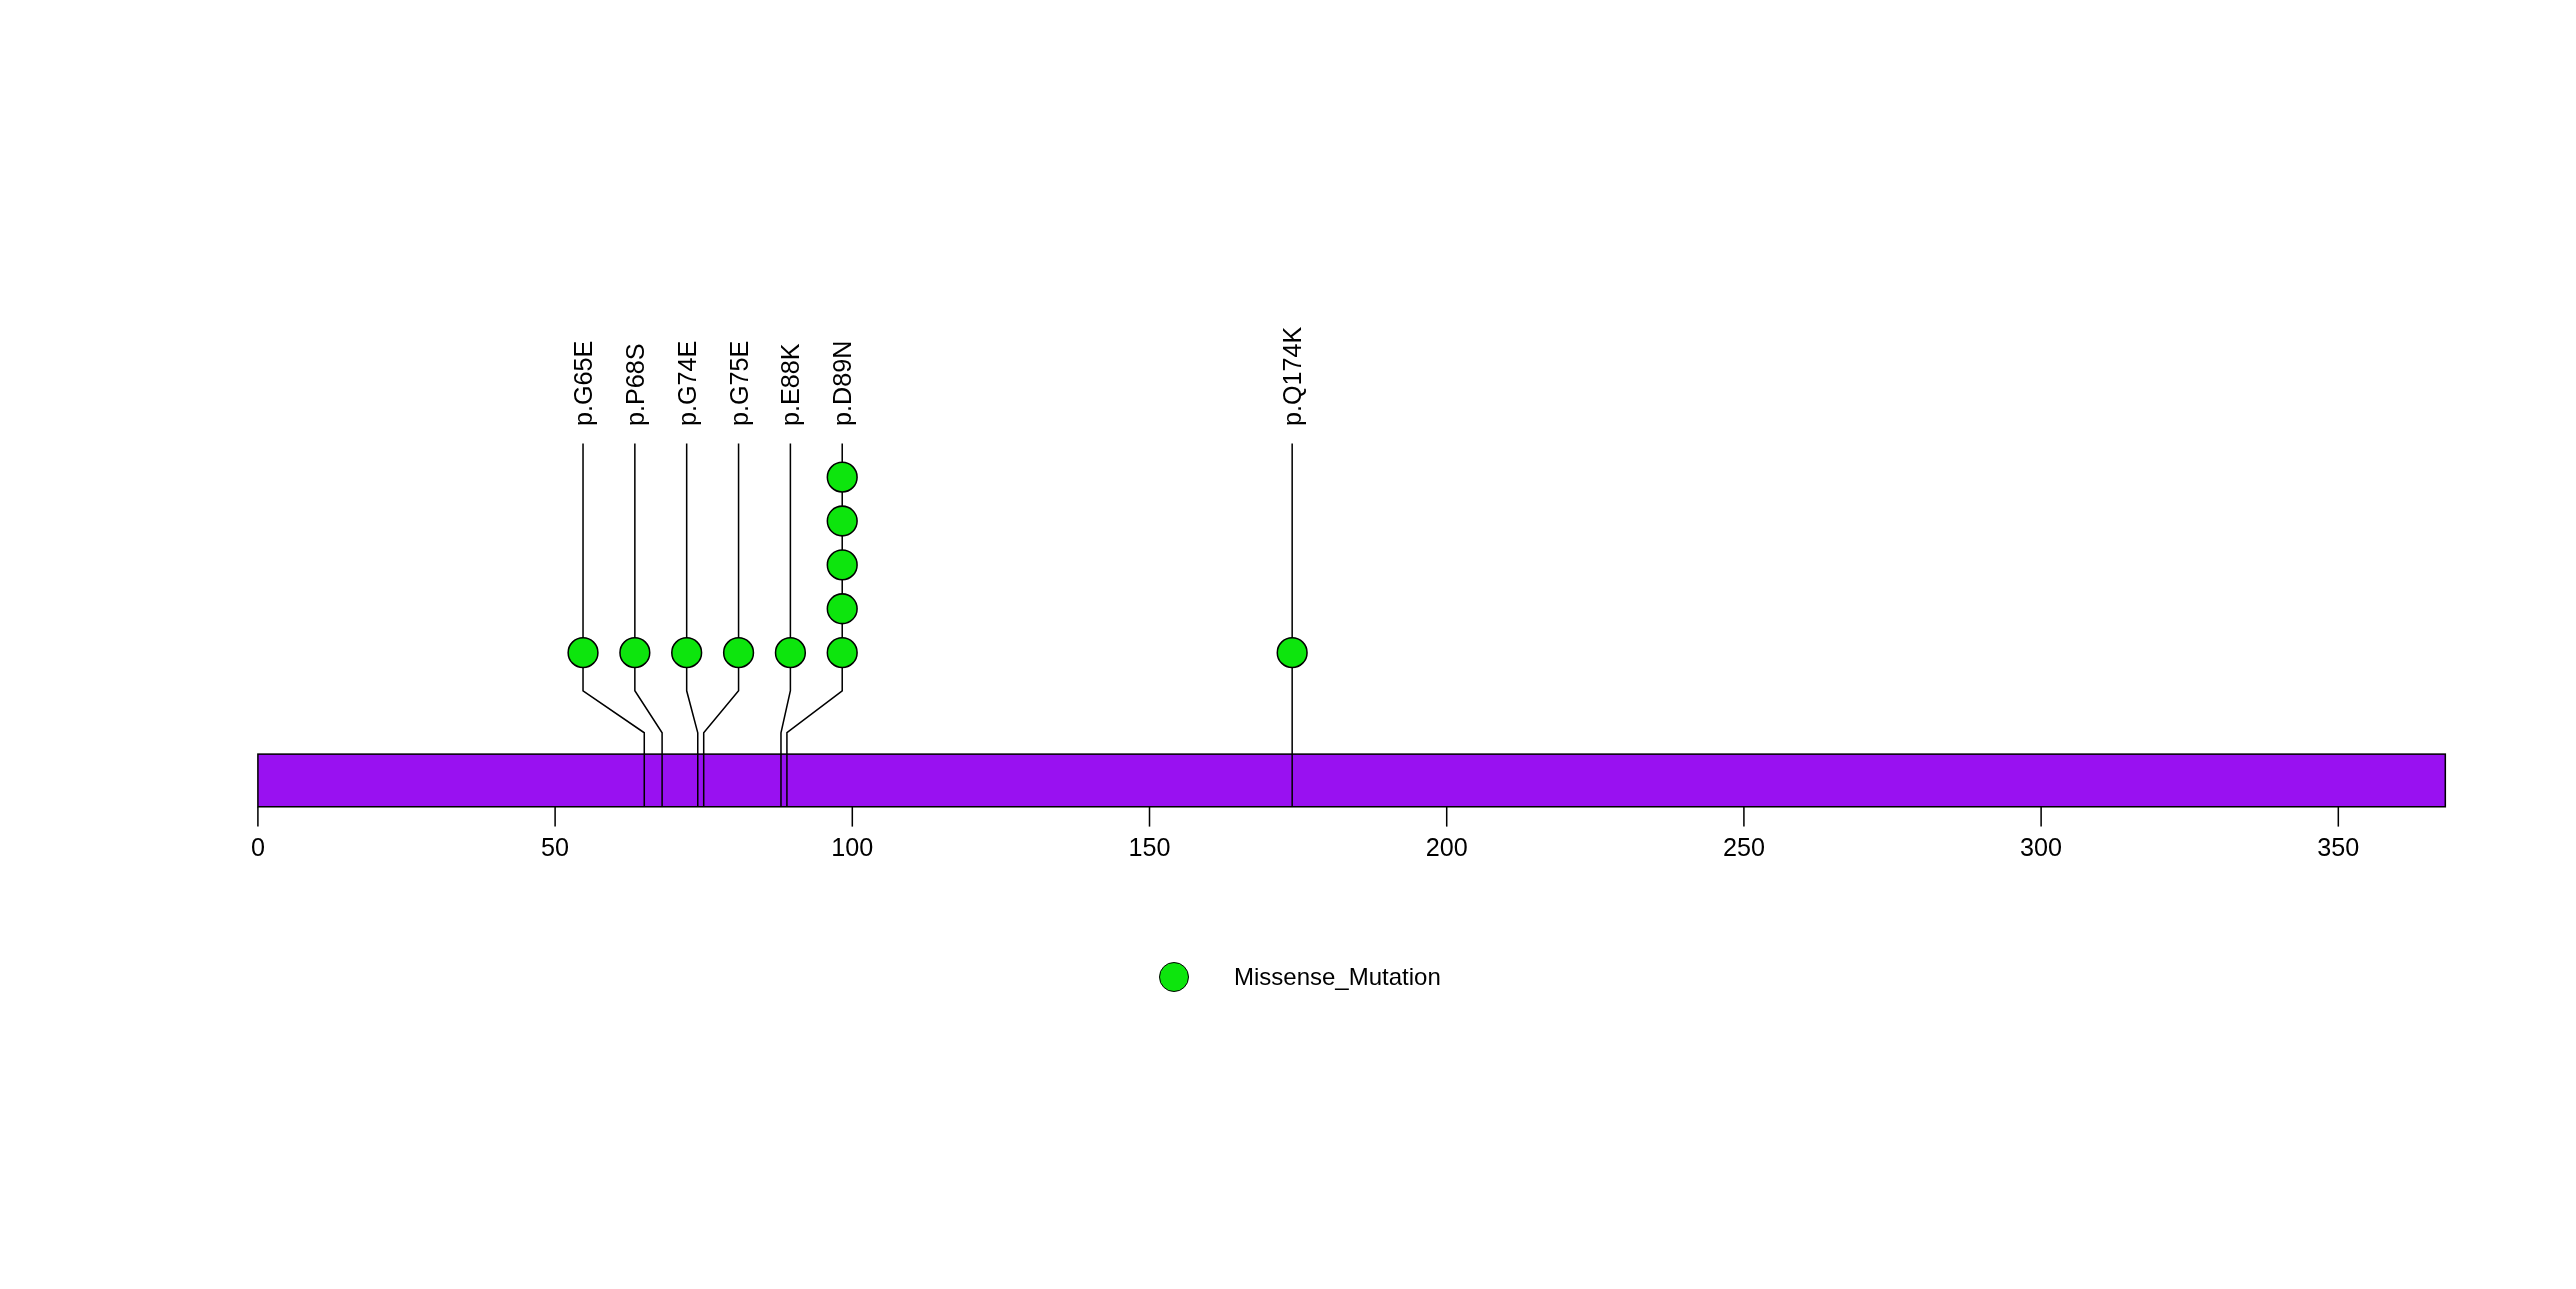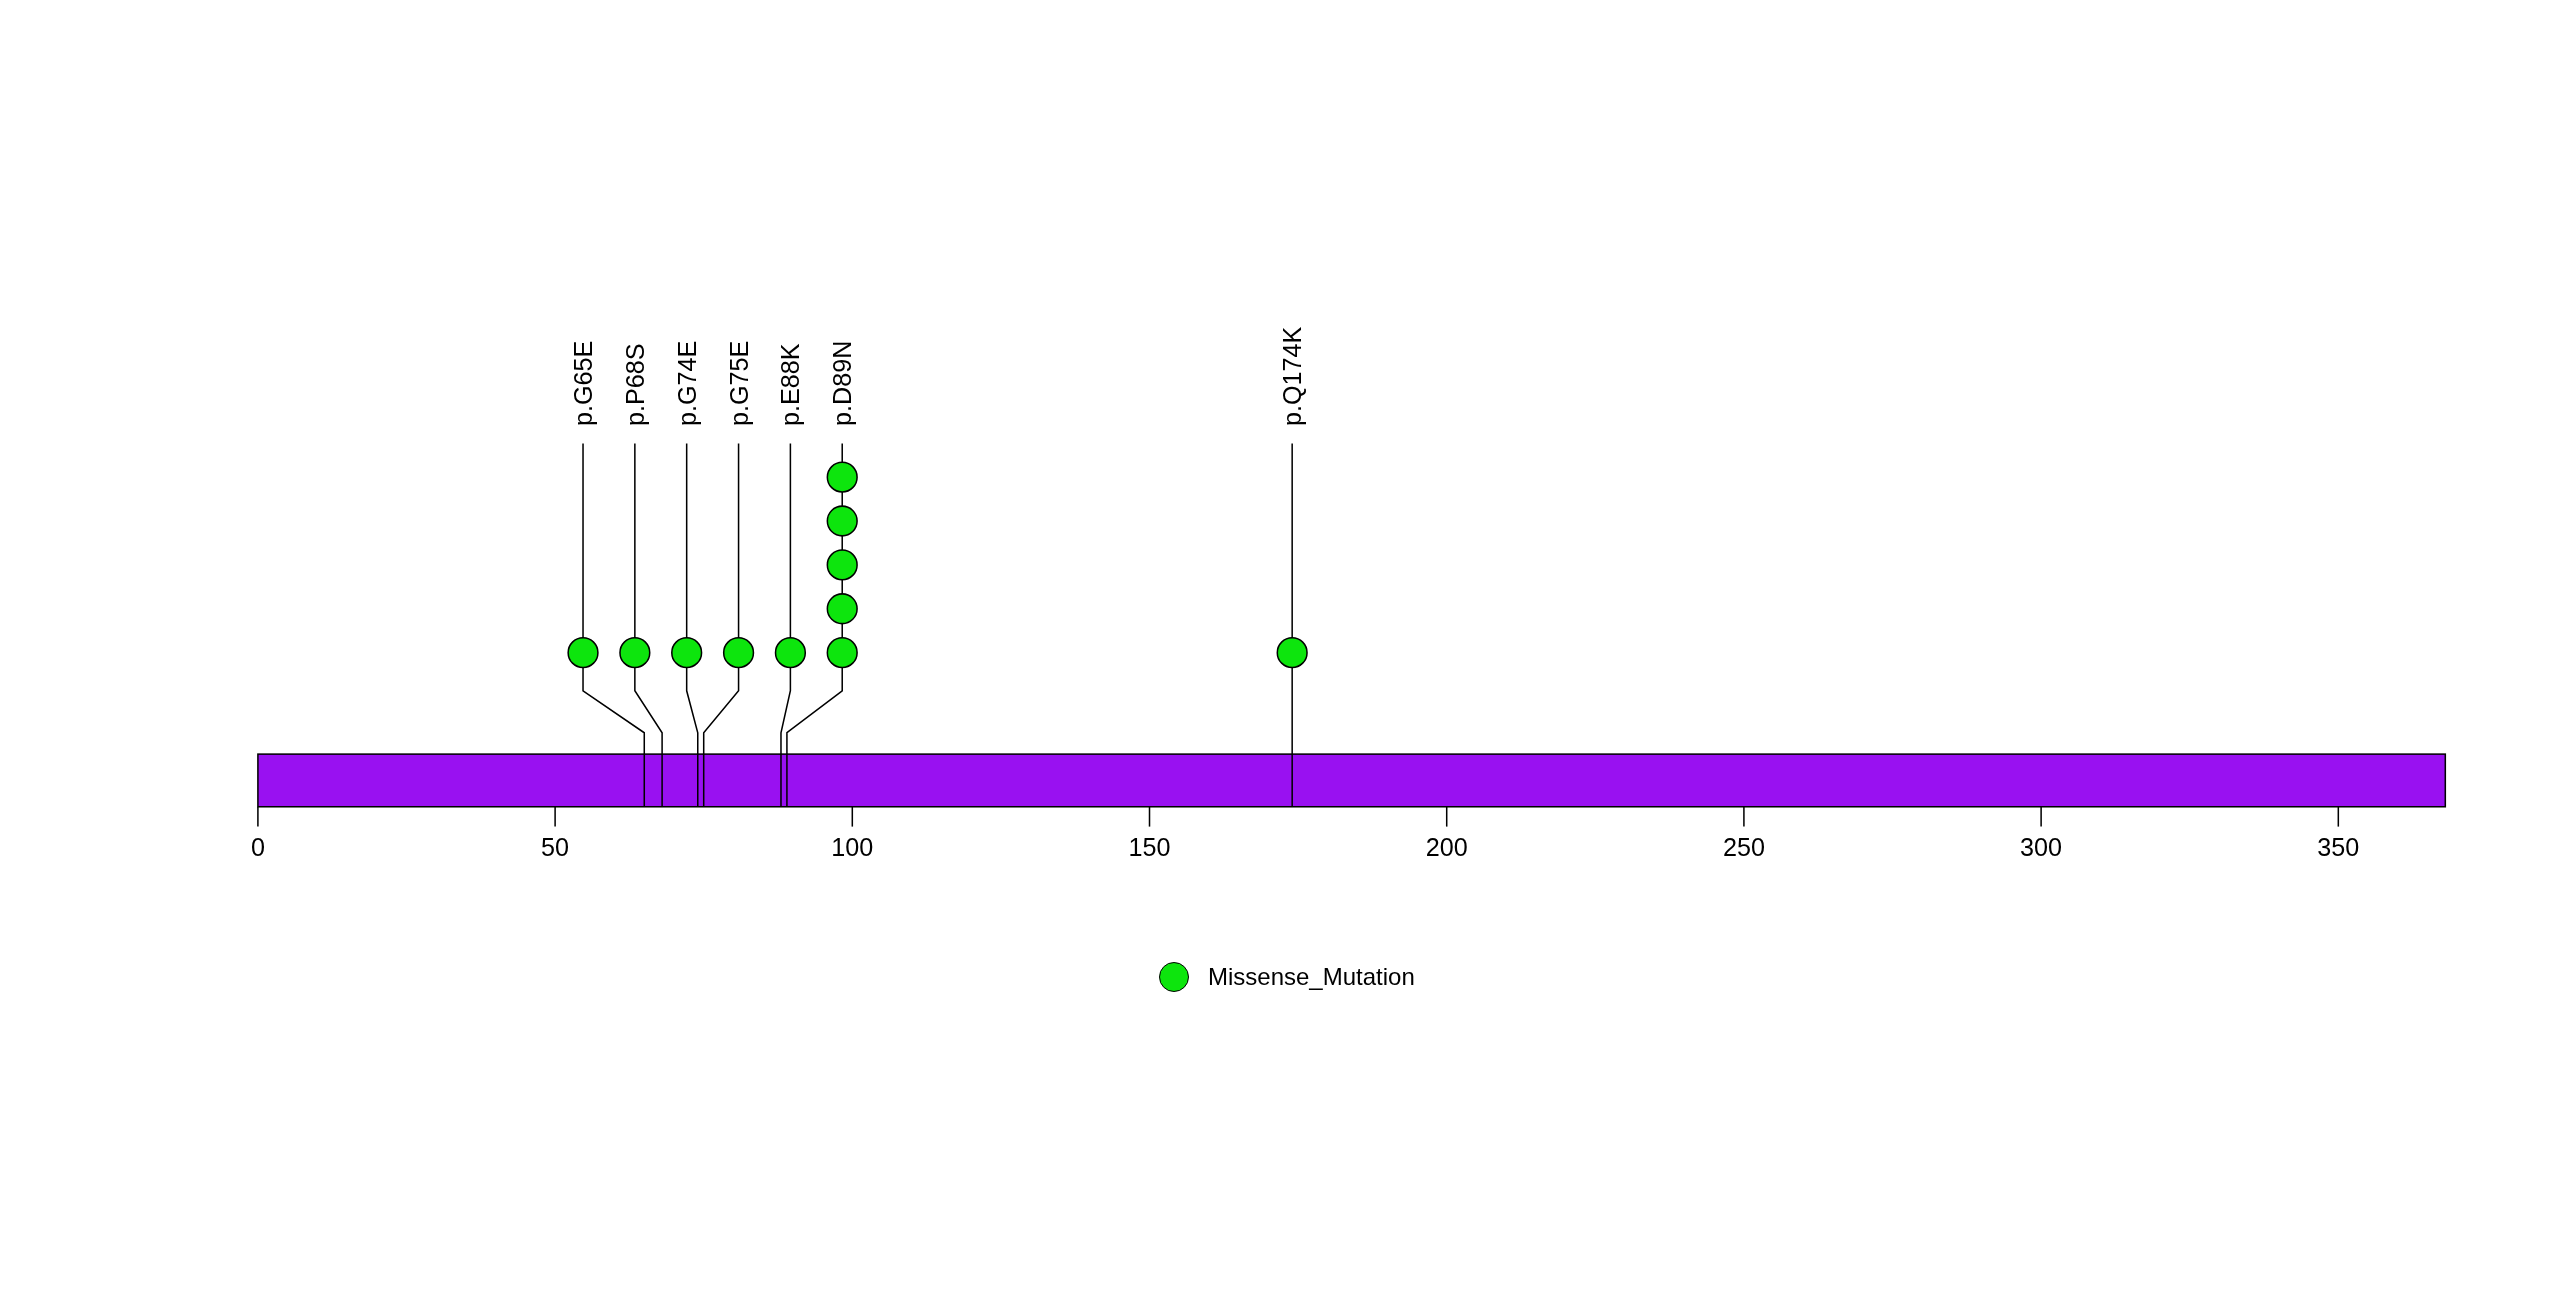--- a/index.html
+++ b/index.html
@@ -1,19 +1,19 @@
 <!DOCTYPE html>
 <html style="font-size:12.2px"><head>
 <meta charset="utf-8">
 <style>
   html, body { margin: 0; padding: 0; background: #ffffff; }
   body { width: 2576px; height: 1290px; font-family: "Liberation Sans", sans-serif; }
   .canvas { position: relative; width: 2576px; height: 1290px; background: #ffffff; overflow: hidden; }
   .canvas svg { position: absolute; left: 0; top: 0; }
-  .legend { position: absolute; top: 962px; left: 1159px; display: flex; align-items: center; gap: 19px; }
+  .legend { position: absolute; top: 962px; left: 1159px; display: flex; align-items: center; gap: 45px; }
   .legend-dot { width: 30px; height: 30px; border: 1.5px solid #000; border-radius: 50%; box-sizing: border-box; }
   .legend-text { font-size: 24px; color: #000; white-space: nowrap; }
   text { fill: #000000; }
 </style>
 </head>
 <body>
 
 <div class="canvas">
   <svg id="lollipop-svg" width="2576" height="1290" viewBox="0 0 3376 1690">
       <rect x="338" y="988" width="2866.72" height="69" fill="#9911f1" stroke="#000000" stroke-width="2"></rect>

